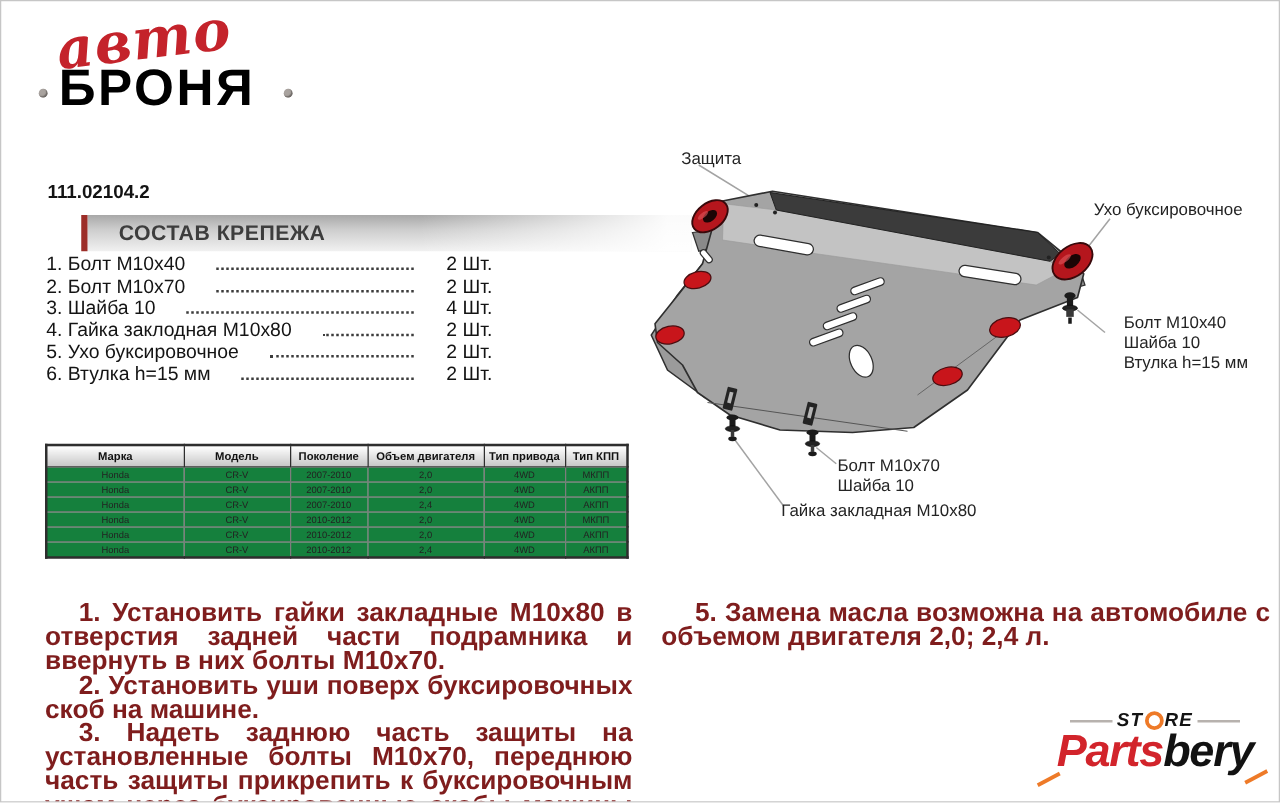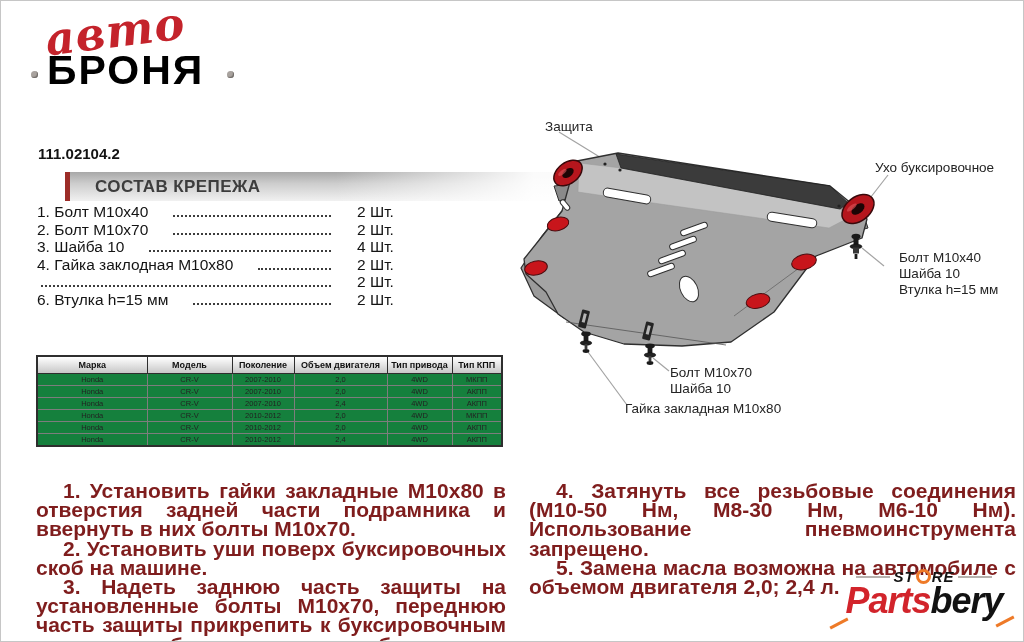--- a/index.html
+++ b/index.html
@@ -111,20 +111,21 @@
       <span>3. Шайба 10</span>
       <span class="leader"></span>
       <span class="qty">4 Шт.</span>
     </div>
     <div class="f-row">
       <span>4. Гайка заклодная М10х80</span>
       <span class="leader"></span>
       <span class="qty">2 Шт.</span>
     </div>
     <div class="f-row">
+      <span>5. Ухо буксировочное</span>
       <span class="leader"></span>
       <span class="qty">2 Шт.</span>
     </div>
     <div class="f-row">
       <span>6. Втулка h=15 мм</span>
       <span class="leader"></span>
       <span class="qty">2 Шт.</span>
     </div>
   </div>
 
@@ -328,21 +329,20 @@
     <div class="callout" style="left:129px;top:285px;">Гайка закладная М10х80</div>
   </div>
 
 
   <div id="instr-left" class="instr-col">
     <p>1. Установить гайки закладные М10х80 в отверстия задней части подрамника и ввернуть в них болты М10х70.</p>
     <p>2. Установить уши поверх буксировочных скоб на машине.</p>
     <p>3. Надеть заднюю часть защиты на установленные болты М10х70, переднюю часть защиты прикрепить к буксировочным ушам через буксировочные скобы машины болтами М10х40, установив между защитой и буксировочным ухом втулки h=15 мм.</p>
   </div>
   <div id="instr-right" class="instr-col">
-    <p>4. Затянуть все резьбовые соединения (М10-50 Нм, М8-30 Нм, М6-10 Нм). Использование пневмоинструмента запрещено.</p>
     <p>5. Замена масла возможна на автомобиле с объемом двигателя 2,0; 2,4 л.</p>
   </div>
 
   <div id="store-logo">
     <div id="store-line-row">
       <span class="store-rule"></span>
       <span class="store-word">
         <span>ST</span>
         <span class="store-o"></span>
         <span>RE</span>

